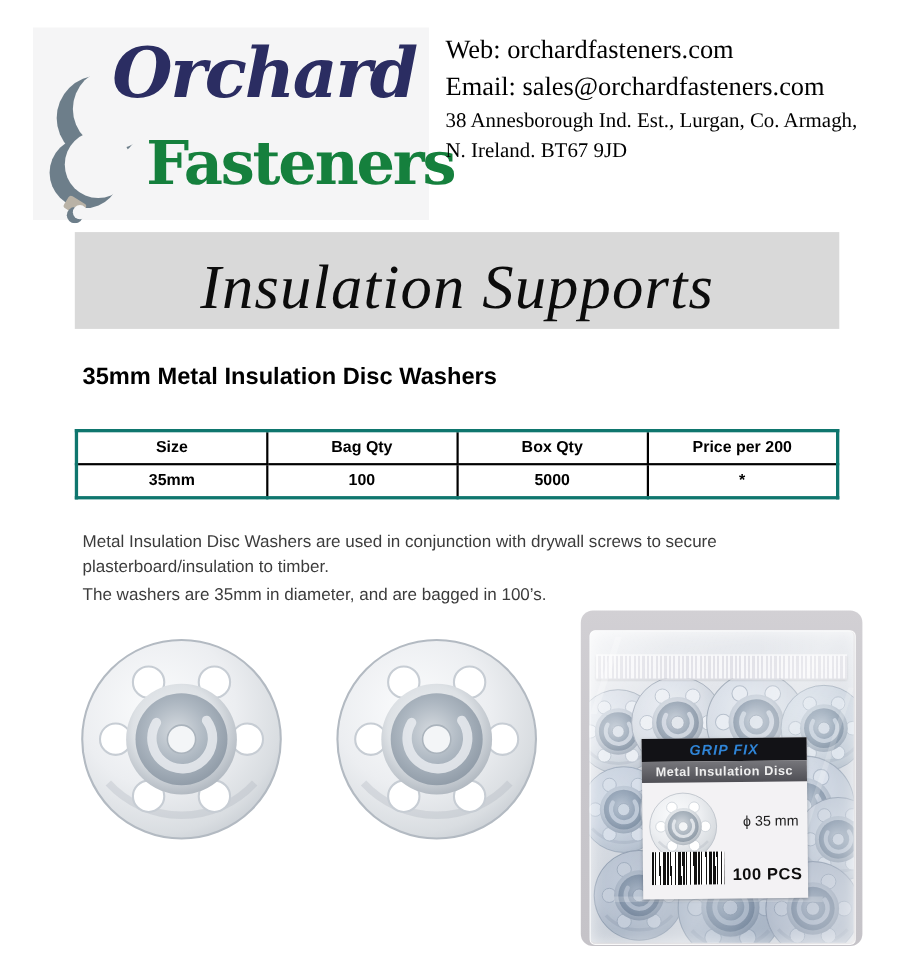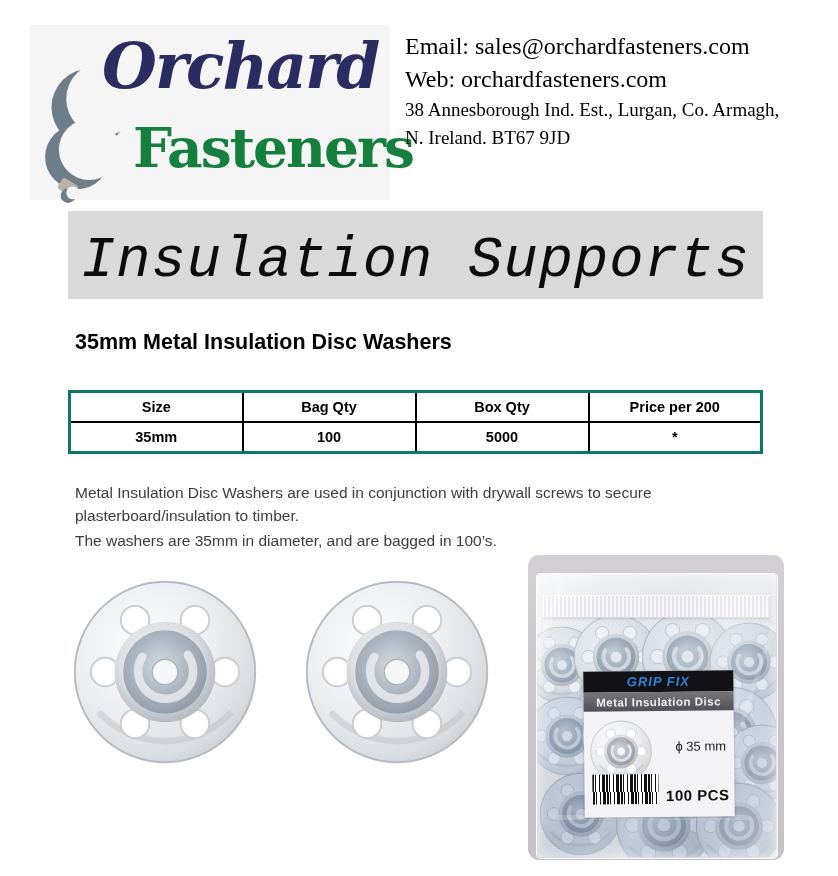--- a/index.html
+++ b/index.html
@@ -14,21 +14,21 @@
   .logo-word2{position:absolute;left:103px;top:95px;font-family:"DejaVu Serif",serif;
               font-weight:bold;font-size:55px;line-height:1;color:#15803d;letter-spacing:-2px;}
 
   .contact{position:absolute;left:405px;top:30px;color:#000;}
   .contact .big{font-family:"Liberation Serif",serif;font-size:24px;line-height:33px;}
   .contact .small{font-family:"Liberation Serif",serif;font-size:19px;line-height:28px;}
 
   
   .banner{position:absolute;left:68px;top:211px;width:695px;height:88px;background:#d9d9d9;
           display:flex;align-items:center;justify-content:center;overflow:visible;}
-  .banner-title{font-family:Liberation Mono, monospace;font-style:italic;font-size:57px;color:#0c0c0c;
+  .banner-title{font-family:Liberation Serif, serif;font-style:italic;font-size:57px;color:#0c0c0c;
                 letter-spacing:1px;transform:translateY(6px);white-space:nowrap;}
 
   
   .heading{position:absolute;left:75px;top:330px;font-size:21.5px;font-weight:bold;color:#000;}
 
   table.spec{position:absolute;left:68px;top:390px;width:695px;border-collapse:collapse;
              table-layout:fixed;border:3px solid #0f766e;}
   table.spec td{border:2.5px solid #000;height:28px;text-align:center;vertical-align:middle;
                 font-size:14.5px;font-weight:bold;color:#000;padding:0;}
 
@@ -123,22 +123,22 @@
       <circle cx="53" cy="92" r="33" fill="#f5f5f6"></circle>
       <rect x="20" y="126" width="20" height="14" rx="3" fill="#b9b2a6" transform="rotate(32 30 133)"></rect>
       <circle cx="30" cy="142" r="8" fill="#6d7e8a"></circle>
       <circle cx="35" cy="139" r="7" fill="#f5f5f6"></circle>
     </svg>
     <div class="logo-word1">Orchard</div>
     <div class="logo-word2">Fasteners</div>
   </div>
 
   <div class="contact">
+    <div class="big">Web: orchardfasteners.com</div>
     <div class="big">Email: sales@orchardfasteners.com</div>
-    <div class="big">Web: orchardfasteners.com</div>
     <div class="small">38 Annesborough Ind. Est., Lurgan, Co. Armagh,</div>
     <div class="small">N. Ireland. BT67 9JD</div>
   </div>
 
   <div class="banner">
     <span class="banner-title">Insulation Supports</span>
   </div>
 
   <div class="heading">35mm Metal Insulation Disc Washers</div>
 

